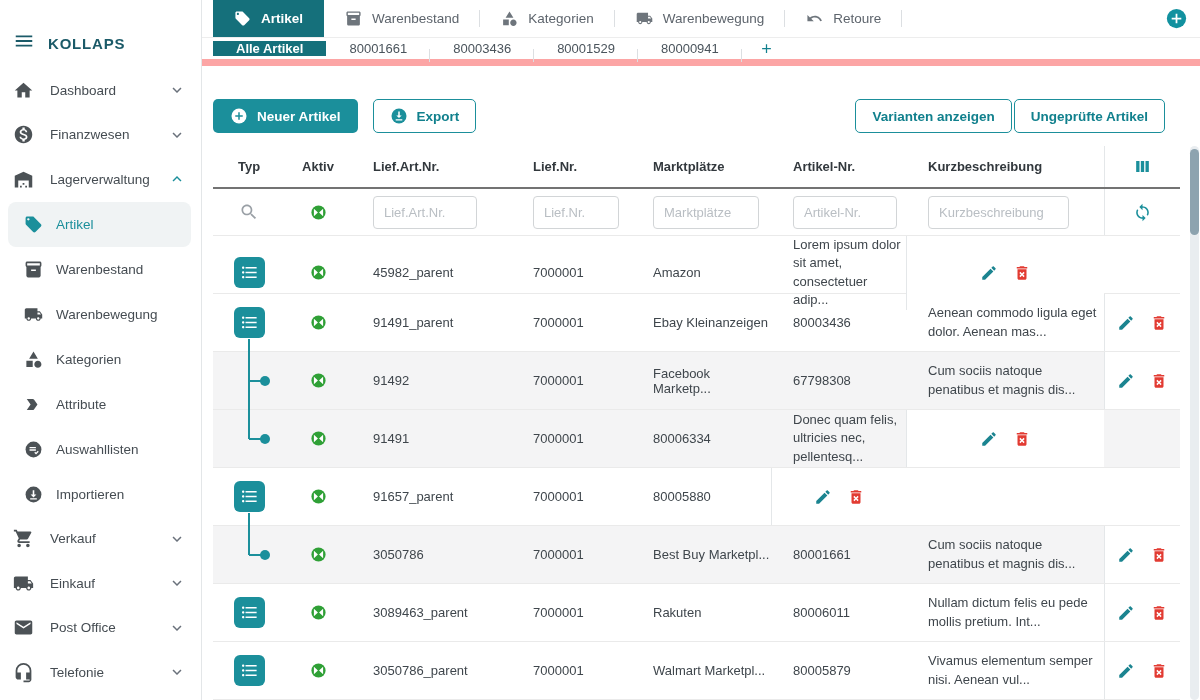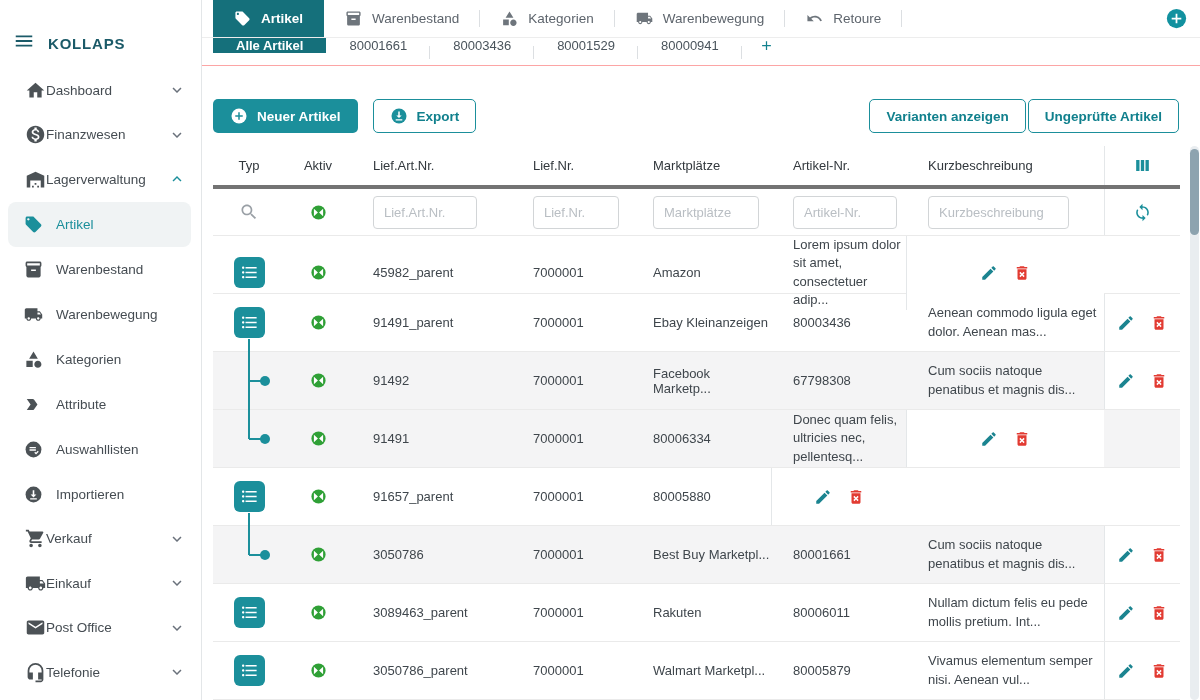--- a/index.html
+++ b/index.html
@@ -12,61 +12,61 @@
     font-family:"Liberation Sans",sans-serif;color:#3c434a;font-size:13.5px;
   }
   .app{display:flex;width:1200px;height:700px}
   svg.ic{fill:currentColor;display:block}
 
   
   .sidebar{width:202px;min-width:202px;height:700px;border-right:1px solid #e3e6e8;background:#fff;overflow:hidden}
   .logo-row{display:flex;align-items:flex-end;gap:13px;padding:30px 14px 16px 13px;color:var(--logo)}
   .logo-row .ic{width:22px;height:22px}
   .logo-text{font-size:15px;font-weight:bold;letter-spacing:.8px}
-  .nav-item{display:flex;align-items:center;height:44.5px;padding:0 15px 0 25px;gap:0;cursor:pointer;color:#454c52}
+  .nav-item{display:flex;align-items:center;height:44.5px;padding:0 15px 0 13px;gap:16px;cursor:pointer;color:#454c52}
   .nav-item .nico{width:21px;height:21px;color:#4c5256;flex-shrink:0}
   .nav-item .chev{margin-left:auto;width:18px;height:18px;color:#6a717b}
   .chev.up{color:var(--accent)}
   .sub-item{height:45px;margin:0 10px 0 8px;border-radius:8px;padding:0 10px 0 16px;display:flex;align-items:center;gap:13px;cursor:pointer;color:#454c52}
   .sub-item .nico{width:19px;height:19px;color:#4c5256;flex-shrink:0}
   .sub-item.active{background:#f0f3f4;color:var(--accent)}
   .sub-item.active .nico{color:var(--accent)}
 
   
   .main{flex:1;display:flex;flex-direction:column;min-width:0}
   .tabbar{height:38px;display:flex;align-items:stretch;border-bottom:1px solid #ededed;padding-left:11px}
   .tab{display:flex;align-items:center;gap:10px;padding:0 21px;color:#5d646c;position:relative;cursor:pointer;font-size:13.5px}
   .tab .tico{width:17px;height:17px;color:#6e757c}
   .tab::after{content:"";position:absolute;right:0;top:10px;height:17px;width:1px;background:#dcdfe2}
   .tab.active{background:var(--primary);color:#fff;font-weight:bold}
   .tab.active .tico{color:#fff}
   .tab.active::after{display:none}
   .tabbar-plus{margin-left:auto;align-self:center;margin-right:13px;width:21px;height:21px;cursor:pointer}
-  .subtabbar{height:28px;display:flex;align-items:flex-start;border-bottom:1px solid #fca5a5;padding-left:11px}
+  .subtabbar{height:28px;display:flex;align-items:center;border-bottom:7px solid #fca5a5;padding-left:11px}
   .subtab{display:flex;align-items:center;padding:0 23px;font-size:13px;color:#4a545c;position:relative;cursor:pointer}
   .subtab::after{content:"";position:absolute;right:0;top:8px;height:13px;width:1px;background:#dcdfe2}
   .subtab.active{background:var(--primary);color:#fff;font-weight:bold}
   .subtab.active::after{display:none}
   .subtab-plus{display:flex;align-items:center;padding:0 17px;color:#12818e;cursor:pointer}
   .subtab-plus .ic{width:15px;height:15px}
 
   
-  .toolbar{display:flex;align-items:flex-start;margin:33px 21px 0 11px}
+  .toolbar{display:flex;align-items:flex-start;margin:33px 35px 0 11px}
   .toolbar-left{display:flex;gap:15px}
   .toolbar-right{margin-left:auto;display:flex;gap:2px}
   .btn{height:34px;display:flex;align-items:center;gap:9px;border-radius:5px;font-size:13.5px;font-weight:bold;cursor:pointer;font-family:inherit}
   .btn-primary{background:var(--accent);border:none;color:#fff;padding:0 17px}
   .btn-outline{background:#fff;border:1px solid var(--accent);color:#11808d;padding:0 16px}
   .btn .bico{width:18px;height:18px}
 
   
   .table-area{position:relative;margin:13px 0 0 11px;flex:1;overflow:hidden}
   .grid{display:grid;grid-template-columns:72px 66px 160px 120px 140px 135px 198px 76px;width:967px}
   .cell{display:flex;align-items:center}
-  .thead{height:43px;border-bottom:4px solid #737373;font-size:13px;font-weight:normal;color:#32383d}
+  .thead{height:43px;border-bottom:2px solid #737373;font-size:13px;font-weight:bold;color:#32383d}
   .tfilter{height:47px;border-bottom:1px solid #eaeaea}
   .trow{height:58px;border-bottom:1px solid #eaeaea;font-size:13px;color:#3f464c;position:relative}
   .trow.child{background:#f4f4f5}
   .c-center{justify-content:center}
   .c-pad{padding-left:22px}
   .c-kurz{padding-left:22px;padding-right:4px;line-height:1.42}
   .c-actions{justify-content:center;gap:15px;background:#fff;border-left:1px solid #e4e7e9;height:100%}
   .typ-box{width:31px;height:31px;border-radius:6px;background:var(--accent);display:flex;align-items:center;justify-content:center;cursor:pointer}
   .typ-box .ic{width:19px;height:19px;color:#fff}
   .active-ic{width:17px;height:17px;color:var(--green)}

